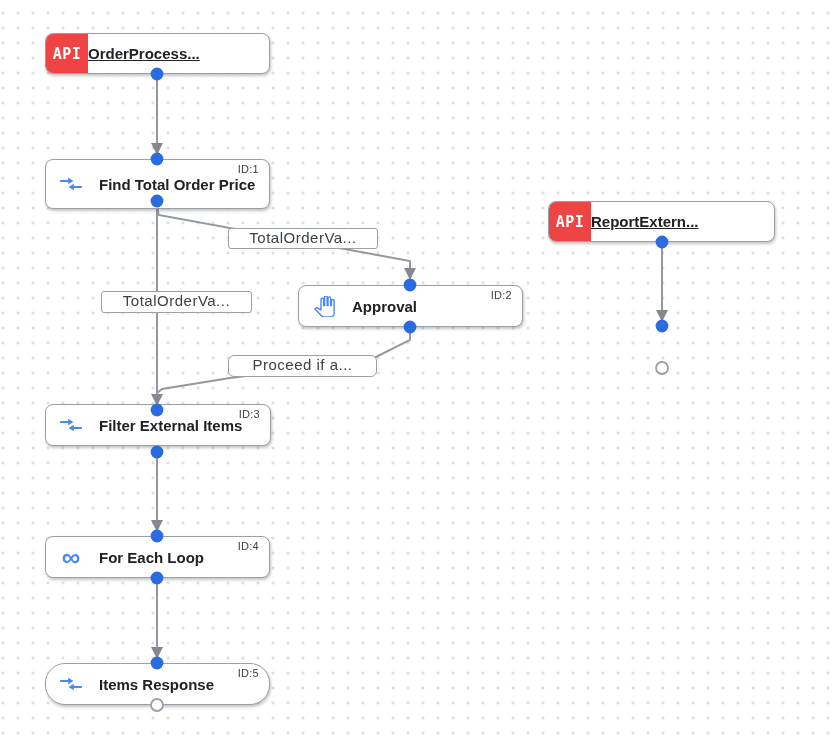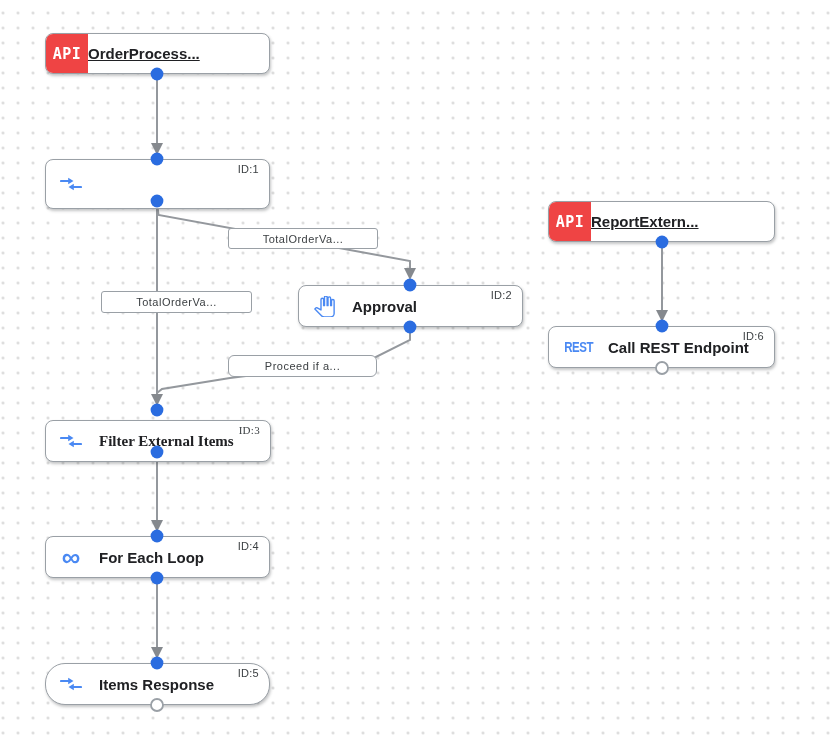--- a/index.html
+++ b/index.html
@@ -36,27 +36,27 @@
   .task{padding-left:12px;}
   .icon-wrap{width:26px;flex:none;display:flex;align-items:center;justify-content:center;margin-right:15px;}
   .title{font-weight:bold;font-size:15px;color:#202124;white-space:nowrap;}
   .idlabel{position:absolute;top:3px;right:10px;font-size:11px;color:#3c4043;letter-spacing:.3px;}
   .inf{font-size:26px;line-height:14px;font-weight:bold;color:#4a89f3;}
   .rest{font-weight:bold;font-size:14px;color:#4a89f3;transform:scaleX(.82);letter-spacing:-.5px;}
 
   .elabel{
     position:absolute;box-sizing:border-box;z-index:3;
     background:#fff;border:1px solid #9aa0a6;border-radius:3px;
-    display:flex;align-items:center;justify-content:center;
-    font-size:11px;color:#3c4043;letter-spacing:.5px;white-space:nowrap;
+    display:flex;align-items:flex-start;justify-content:center;
+    font-size:15px;color:#3c4043;letter-spacing:.5px;white-space:nowrap;
   }
   #n0{left:45px;top:33px;width:225px;height:41px;}
   #n1{left:45px;top:159px;width:225px;height:50px;}
   #n2{left:298px;top:285px;width:225px;height:42px;}
-  #n3{left:45px;top:420px;width:226px;height:42px;font-family:Liberation Serif, serif;}
+  #n3{left:45px;top:404px;width:226px;height:42px;}
   #n4{left:45px;top:536px;width:225px;height:42px;}
   #n5{left:45px;top:663px;width:225px;height:42px;border-radius:20px;}
   #n6{left:548px;top:201px;width:227px;height:41px;}
   #n7{left:548px;top:326px;width:227px;height:42px;}
   #l0{left:228px;top:228px;width:150px;height:21px;}
   #l1{left:101px;top:291px;width:151px;height:22px;}
   #l2{left:228px;top:355px;width:149px;height:22px;border-radius:6px;}
 </style>
 </head>
 <body>
@@ -92,20 +92,21 @@
   <div class="node task" id="n1">
     <span class="idlabel">ID:1</span>
     <span class="icon-wrap">
       <svg width="22" height="14" viewBox="0 0 22 14">
         <path d="M1,4 L8.5,4" stroke="#4a89f3" stroke-width="2.2" fill="none" stroke-linecap="round"></path>
         <polygon points="8.2,0.8 13.5,4 8.2,7.2" fill="#4a89f3"></polygon>
         <path d="M21,10 L13.5,10" stroke="#4a89f3" stroke-width="2.2" fill="none" stroke-linecap="round"></path>
         <polygon points="13.8,6.8 8.5,10 13.8,13.2" fill="#4a89f3"></polygon>
       </svg>
     </span>
+    <span class="title">Find Total Order Price</span>
   </div>
 
   <div class="node task" id="n2">
     <span class="idlabel">ID:2</span>
     <span class="icon-wrap">
       <svg width="21" height="21" viewBox="0 0 24 24">
         <path d="M23 5.5V20c0 2.2-1.8 4-4 4h-7.3c-1.08 0-2.1-.43-2.85-1.19L1 14.83s1.26-1.23 1.3-1.25c.22-.19.49-.29.79-.29.22 0 .42.06.6.16.04.01 4.31 2.46 4.31 2.46V4c0-.83.67-1.5 1.5-1.5S11 3.17 11 4v7h1V1.5c0-.83.67-1.5 1.5-1.5S15 .67 15 1.5V11h1V2.5c0-.83.67-1.5 1.5-1.5s1.5.67 1.5 1.5V11h1V5.5c0-.83.67-1.5 1.5-1.5s1.5.67 1.5 1.5z" fill="none" stroke="#4a89f3" stroke-width="1.6" stroke-linejoin="round"></path>
       </svg>
     </span>
     <span class="title">Approval</span>
@@ -143,27 +144,20 @@
       </svg>
     </span>
     <span class="title">Items Response</span>
   </div>
 
   <div class="node trigger" id="n6">
     <span class="badge">API</span>
     <span class="title">ReportExtern...</span>
   </div>
 
-  <div class="node task" id="n7">
-    <span class="idlabel">ID:6</span>
-    <span class="icon-wrap" style="width:36px;margin-right:11px;">
-      <span class="rest">REST</span>
-    </span>
-    <span class="title">Call REST Endpoint</span>
-  </div>
 
   <div class="elabel" id="l0">
     <span>TotalOrderVa...</span>
   </div>
   <div class="elabel" id="l1">
     <span>TotalOrderVa...</span>
   </div>
   <div class="elabel" id="l2">
     <span>Proceed if a...</span>
   </div>

